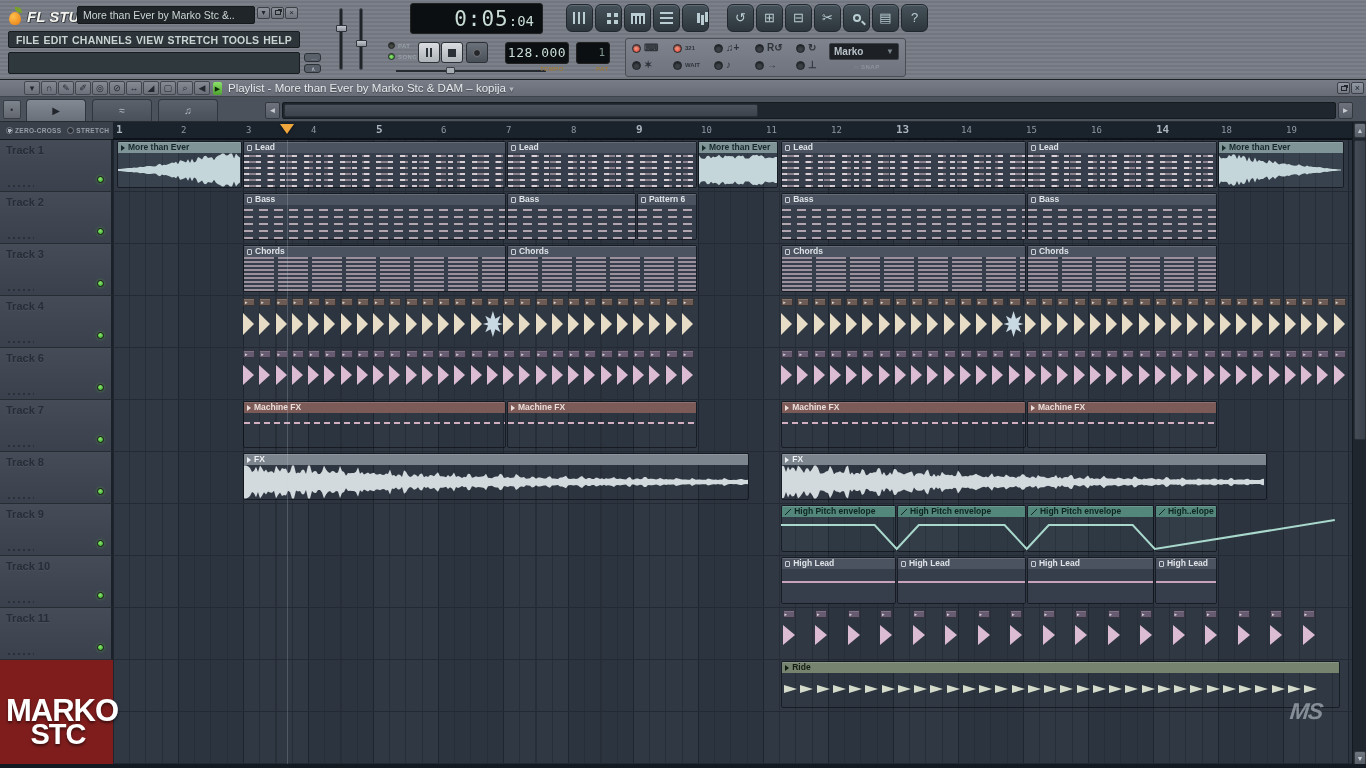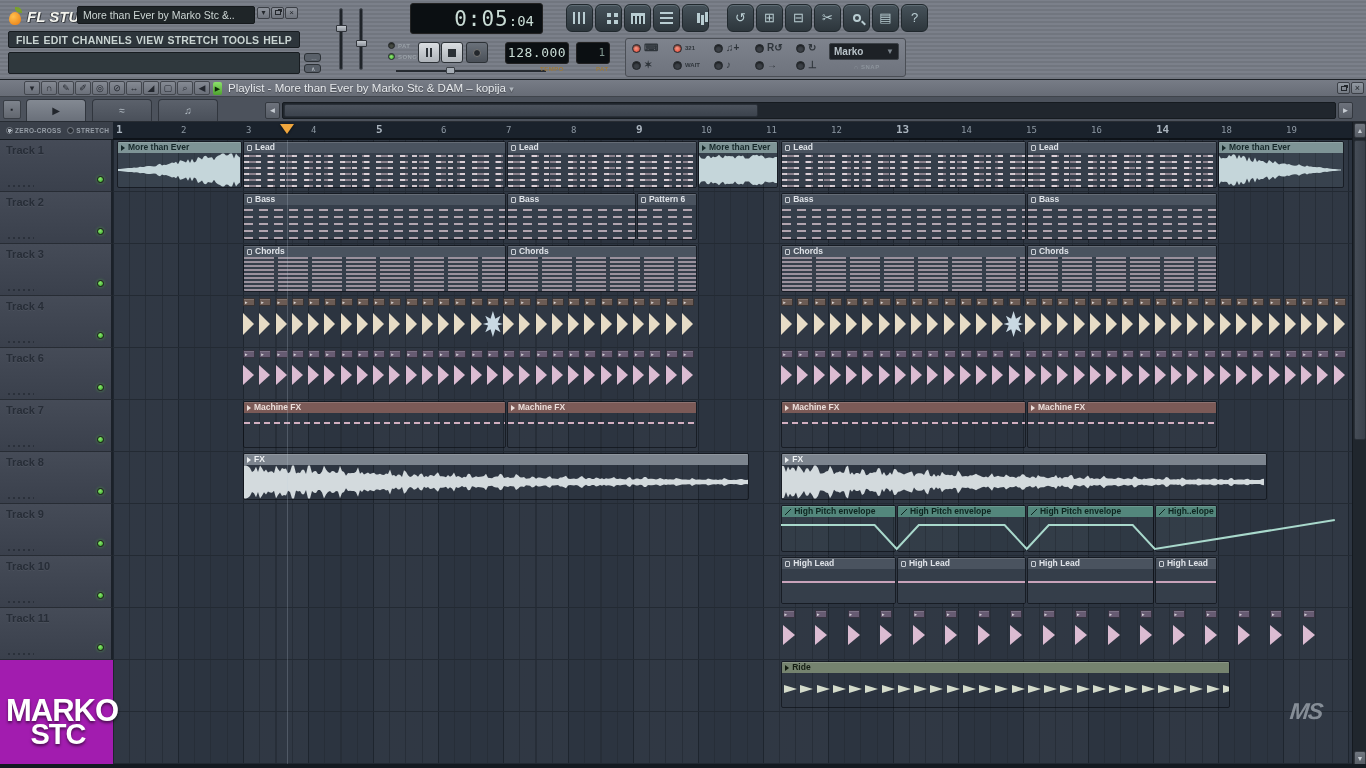--- a/index.html
+++ b/index.html
@@ -109,21 +109,21 @@
   .radio{width:7px;height:7px;border-radius:50%;border:1px solid #767d86;background:#2a2f36;display:inline-block;}
   .radio.sel{background:radial-gradient(circle,#aeb6bf 0 2px,#2a2f36 2px);}
   .ropt{font-size:6.5px;font-weight:bold;color:#969da6;letter-spacing:.3px;display:flex;align-items:center;gap:2px;}
   #ruler{position:absolute;left:113px;top:122px;width:1239px;height:18px;background:#1a222c;border-bottom:2px solid #0d1218;}
   .rnum{position:absolute;top:3px;font-family:"DejaVu Sans Mono",monospace;font-size:9px;color:#8e99a4;}
   .rnum.major{font-size:11px;color:#aab4be;font-weight:bold;top:1px;}
   #playhead-marker{position:absolute;top:2px;width:0;height:0;border-left:7px solid transparent;border-right:7px solid transparent;
     border-top:10px solid #efa63d;filter:drop-shadow(0 1px 1px rgba(0,0,0,.5));}
 
   
-  #track-panel{position:absolute;left:0;top:140px;width:113px;height:624px;background:#a21caf;}
+  #track-panel{position:absolute;left:0;top:140px;width:113px;height:624px;background:#7f1d1d;}
   .trow{position:relative;width:113px;height:52px;background:linear-gradient(#454b57,#3a404c);
     border-bottom:1px solid #272c34;border-right:2px solid #1b2129;}
   .tname{position:absolute;left:6px;top:4px;font-size:11px;color:#272d37;font-weight:bold;text-shadow:0 1px 0 rgba(255,255,255,.05);}
   .tdots{position:absolute;left:8px;bottom:4px;width:26px;height:2px;
     background:repeating-linear-gradient(90deg,#2a303a 0 2px,transparent 2px 5px);}
   .tled{position:absolute;right:7px;bottom:8px;width:7px;height:7px;border-radius:50%;
     background:radial-gradient(circle at 40% 35%,#8ee96e,#2f9e26);border:1px solid #1c2318;box-shadow:0 0 3px rgba(90,220,70,.5);}
 
   
   #grid{position:absolute;left:113px;top:140px;width:1239px;height:624px;background-color:#2c3440;
@@ -1227,21 +1227,21 @@
         <div class="hw" style="border-left: 12px solid rgb(220, 188, 210); border-top: 10px solid transparent; border-bottom: 10px solid transparent;"></div>
       </div>
       <div class="hit" style="left: 1157px; top: 470px;">
         <div class="hh" style="background: rgb(103, 91, 114);">▸</div>
         <div class="hw" style="border-left: 12px solid rgb(220, 188, 210); border-top: 10px solid transparent; border-bottom: 10px solid transparent;"></div>
       </div>
       <div class="hit" style="left: 1189.5px; top: 470px;">
         <div class="hh" style="background: rgb(103, 91, 114);">▸</div>
         <div class="hw" style="border-left: 12px solid rgb(220, 188, 210); border-top: 10px solid transparent; border-bottom: 10px solid transparent;"></div>
       </div>
-      <div class="clip" style="left: 668.2px; top: 521px; width: 449px;">
+      <div class="clip" style="left: 668.2px; top: 521px; width: 559px;">
         <div class="chdr" style="background: rgb(117, 131, 111); color: rgb(20, 29, 18);">
           <span class="ci-tri"></span>
           <span>Ride</span>
         </div>
         <div class="cbody">
           <span class="tri-ride" style="left: 2px;"></span>
           <span class="tri-ride" style="left: 18.25px;"></span>
           <span class="tri-ride" style="left: 34.5px;"></span>
           <span class="tri-ride" style="left: 50.75px;"></span>
           <span class="tri-ride" style="left: 67px;"></span>

